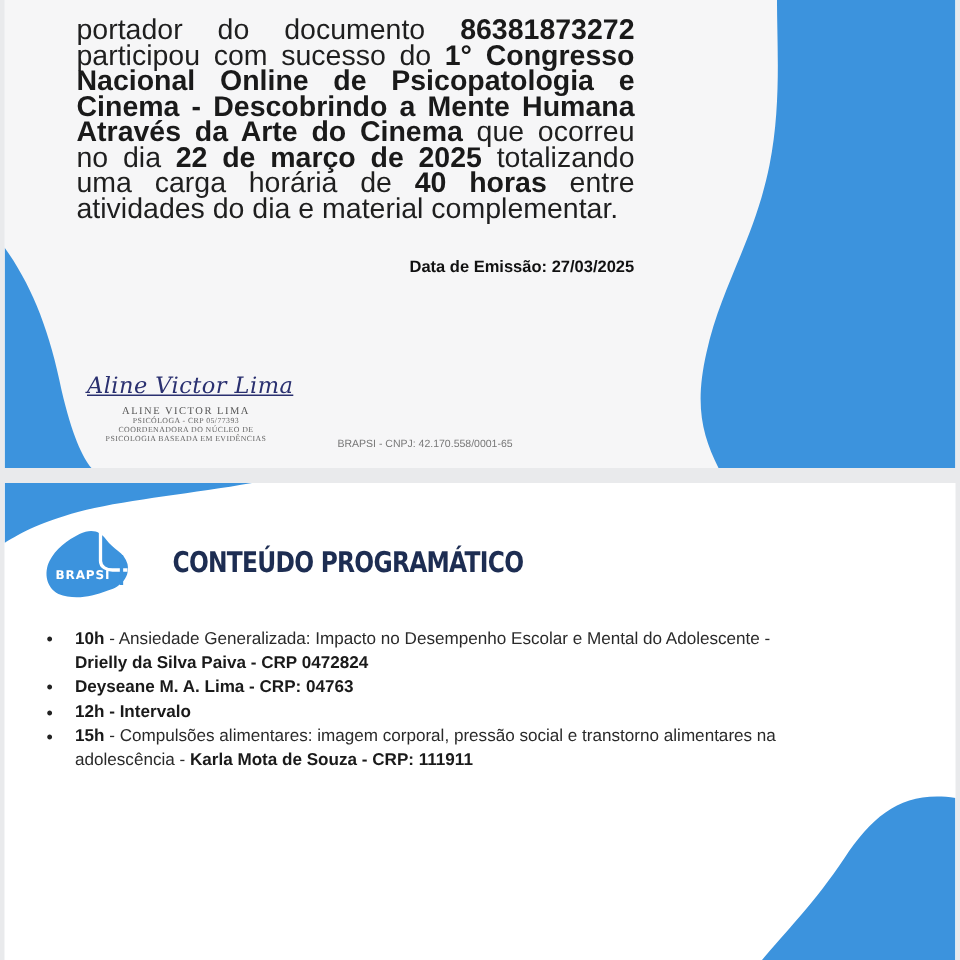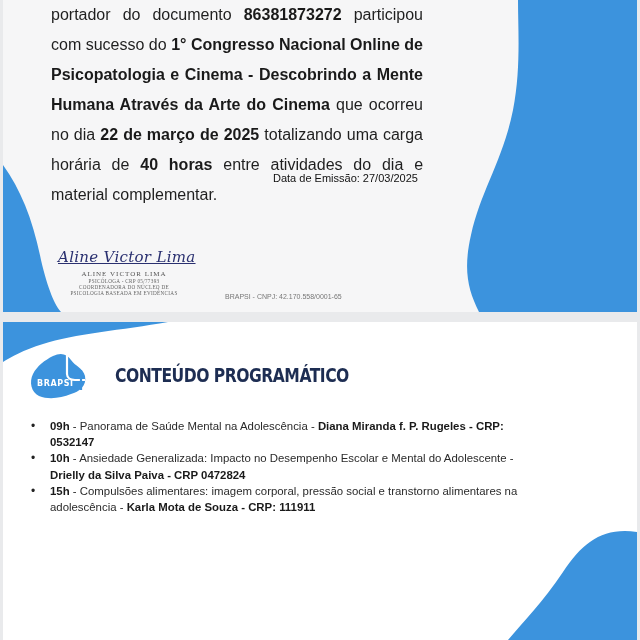--- a/index.html
+++ b/index.html
@@ -1,22 +1,22 @@
 <!DOCTYPE html>
 <html><head>
   <meta charset="utf-8">
   <style>
     html, body { margin:0; padding:0; }
     body { width:640px; height:640px; overflow:hidden; background:#e9eaec; position:relative; font-family:"Liberation Sans", sans-serif; }
     .page1 { position:absolute; left:3px; top:0; width:634px; height:312px; background:#f6f6f7; overflow:hidden; }
     .page2 { position:absolute; left:3px; top:322px; width:634px; height:330px; background:#ffffff; overflow:hidden; }
     .wave { position:absolute; left:0; top:0; }
-    .cert-text { position:absolute; left:48px; top:0; width:372px; font-size:16px; line-height:30px; color:#1f1f1f; text-align:justify; }
+    .cert-text { position:absolute; left:48px; top:12px; width:372px; font-size:19px; line-height:17px; color:#1f1f1f; text-align:justify; }
     .cert-text b { color:#1a1a1a; }
-    .issue-date { position:absolute; left:270px; top:172px; font-size:11px; font-weight:normal; color:#111;text-align:right; }
+    .issue-date { position:absolute; left:270px; top:172px; font-size:11px; font-weight:bold; color:#111;text-align:right; }
     .sig { position:absolute; left:55px; top:248px; font-family:"DejaVu Serif", serif; font-style:italic; font-size:15px; color:#2a3070; text-decoration:underline; letter-spacing:0.3px; }
     .sig-block { position:absolute; left:56px; top:270px; width:130px; text-align:center; font-family:"Liberation Serif", serif; color:#666; }
     .sig-name { font-size:7px; letter-spacing:1px; color:#555; }
     .sig-line { font-size:5.2px; line-height:6px; letter-spacing:0.3px; }
     .cnpj { position:absolute; left:222px; top:293px; font-size:7px; color:#777; }
     .logo { position:absolute; left:24px; top:30px; }
     .title { position:absolute; left:112px; top:42px; font-family:"DejaVu Sans", sans-serif; font-weight:bold; font-size:19px; color:#1d2d52; letter-spacing:-0.6px; transform:scaleX(0.82); transform-origin:left; }
     ul.program { position:absolute; left:26px; top:96px; width:520px; margin:0; padding:0; list-style:none; font-family:"Liberation Sans", sans-serif; font-size:11.4px; line-height:16.2px; color:#2a2a2a; }
     ul.program li { position:relative; padding-left:21px; }
     ul.program li::before { content:"•"; position:absolute; left:2px; top:0; font-size:12px; color:#222; }
@@ -67,18 +67,19 @@
       <path d="M 26 4 C 34 0 40 2 44 8 C 48 14 56 16 58 24 C 60 34 52 40 44 42 C 34 46 22 48 12 44 C 4 40 2 30 6 22 C 10 14 18 8 26 4 Z" fill="#3c93dd"></path>
       <path d="M 40 2 L 40 22 C 40 26 44 28 48 28 L 58 28" fill="none" stroke="#ffffff" stroke-width="2.2"></path>
       <path d="M 54 18 L 54 38" fill="none" stroke="#3c93dd" stroke-width="2.2"></path>
       <text x="10" y="34" font-family="DejaVu Sans, sans-serif" font-size="8" font-weight="bold" fill="#ffffff" letter-spacing="0.6">BRAPSI</text>
     </svg>
   </div>
 
   <div class="title">CONTEÚDO PROGRAMÁTICO</div>
 
   <ul class="program">
-    <li><b>09h</b> - <span>Panorama de Saúde Mental na Adolescência </span> - <b>Diana Miranda f. P. Rugeles - CRP: 0532147</b></li>
     <li><b>10h</b> - <span>Ansiedade Generalizada: Impacto no Desempenho Escolar e Mental do Adolescente</span> - <b>Drielly da Silva Paiva - CRP 0472824</b></li>
+    <li><b>Deyseane M. A. Lima - CRP: 04763</b></li>
+    <li><b>12h - Intervalo</b></li>
     <li><b>15h</b> - <span> Compulsões alimentares: imagem corporal, pressão social e transtorno alimentares na adolescência</span> - <b>Karla Mota de Souza - CRP: 111911</b></li>
 
   </ul>
 </div>
 
 </body></html>

